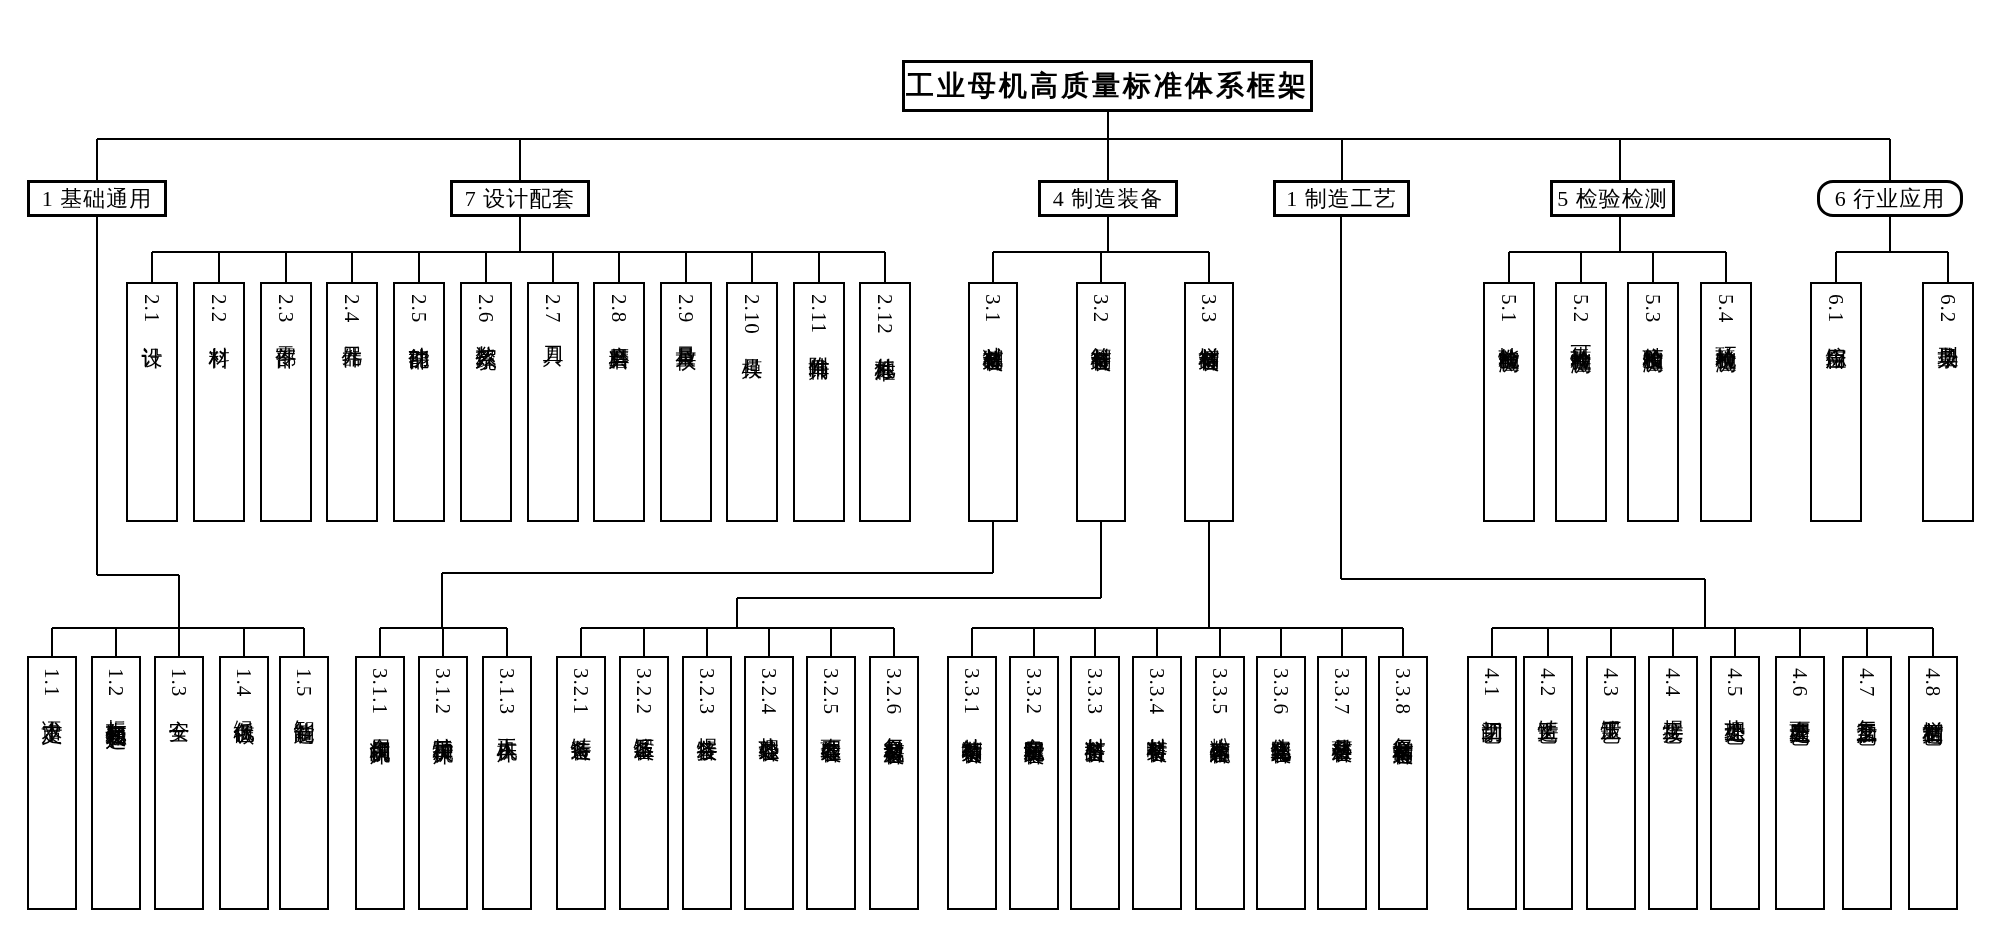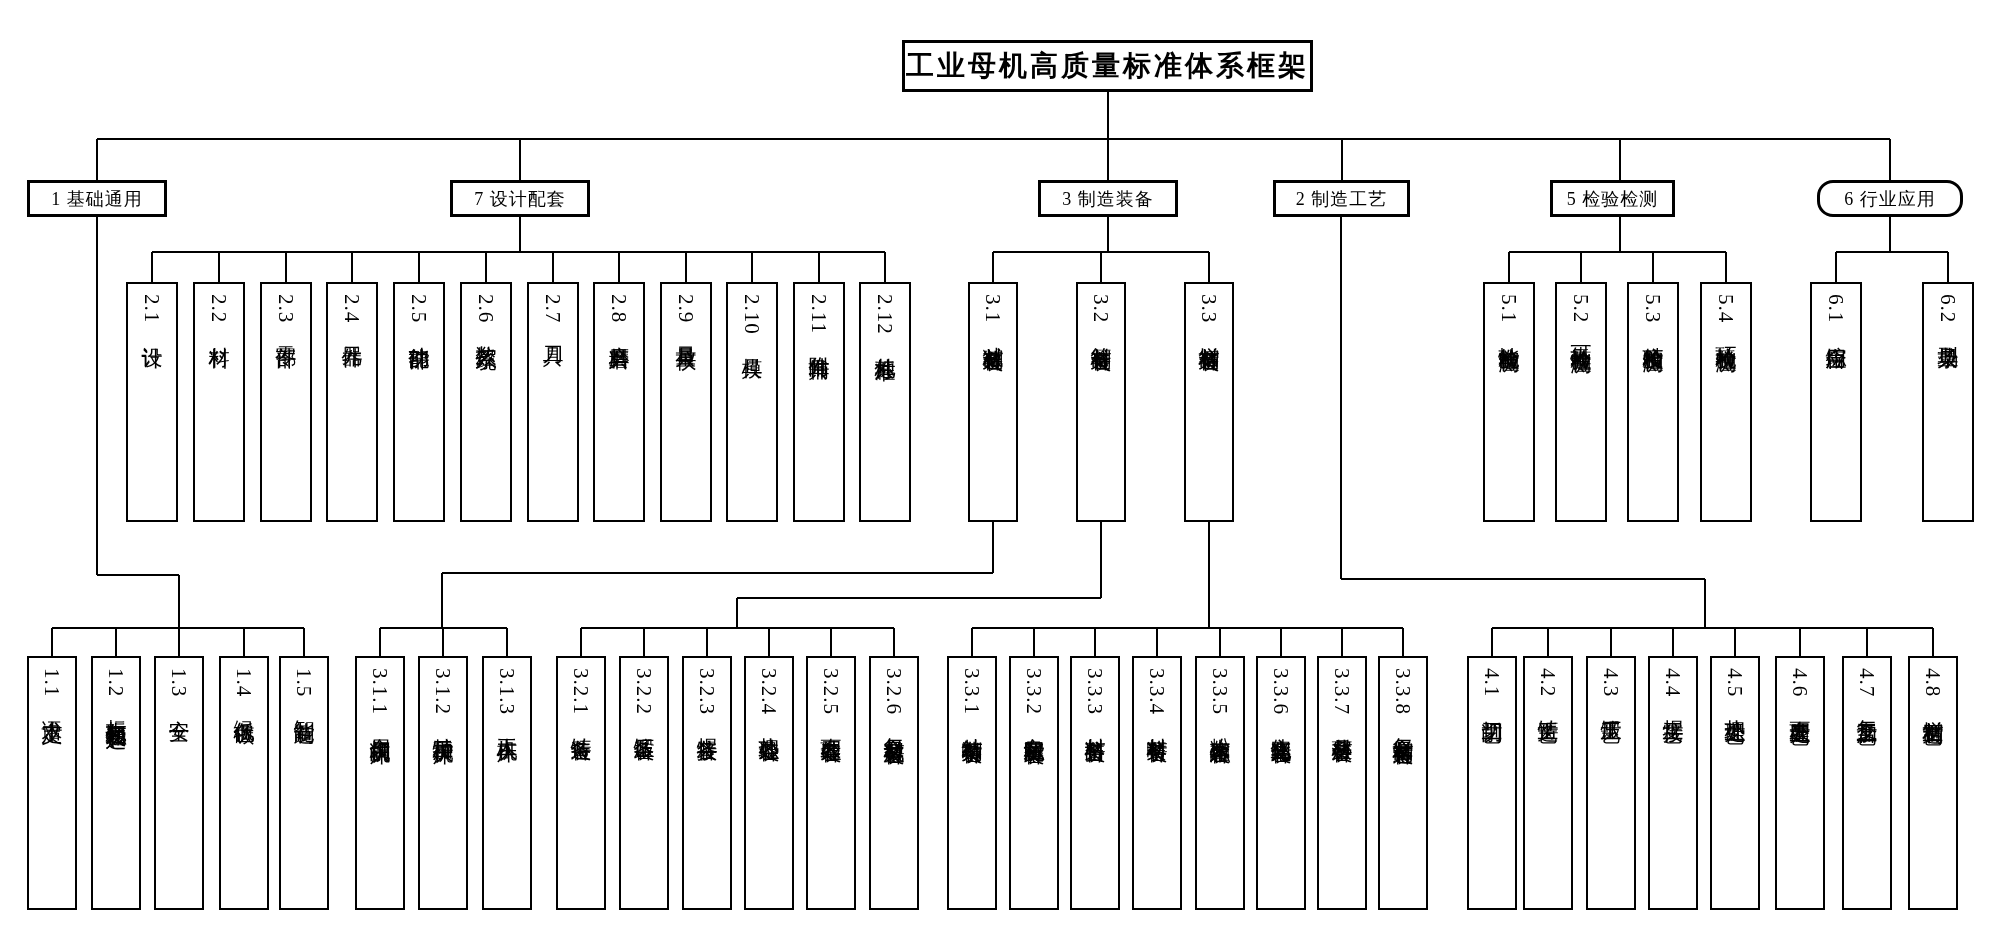--- a/index.html
+++ b/index.html
@@ -13,22 +13,22 @@
   }
   svg.wires{position:absolute;left:0;top:0;width:2000px;height:929px;}
   .hbox{
     position:absolute;
     box-sizing:border-box;
     border:3px solid #000;
     background:#fff;
     display:flex;align-items:center;justify-content:center;
     white-space:nowrap;
   }
-  .hbox.title{font-size:28px;letter-spacing:3px;font-weight:600;}
-  .hbox.l1{font-size:18px;letter-spacing:1px;text-align:center;}
+  .hbox.title{font-size:28px;letter-spacing:3px;font-weight:600;margin-top:20px;}
+  .hbox.l1{font-size:22px;letter-spacing:1px;text-align:center;}
   .vbox{
     position:absolute;
     box-sizing:border-box;
     border:2px solid #000;
     background:#fff;
     display:flex;justify-content:center;align-items:flex-start;
     padding-top:10px;
   }
   .vbox span{
     writing-mode:vertical-rl;
@@ -187,21 +187,21 @@
       <div class="vbox" style="left: 726px; top: 282px; width: 52px; height: 240px;">
         <span>2.10 模具</span>
       </div>
       <div class="vbox" style="left: 793px; top: 282px; width: 52px; height: 240px;">
         <span>2.11 附件辅具</span>
       </div>
       <div class="vbox" style="left: 859px; top: 282px; width: 52px; height: 240px;">
         <span>2.12 其他标准</span>
       </div>
       <div class="hbox l1" style="left: 1038px; top: 180px; width: 140px; height: 37px;">
-        <span>3 制造装备</span>
+        <span>4 制造装备</span>
       </div>
       <div class="vbox" style="left: 968px; top: 282px; width: 50px; height: 240px;">
         <span>3.1 减材制造装备</span>
       </div>
       <div class="vbox" style="left: 355px; top: 656px; width: 50px; height: 254px;">
         <span>3.1.1 金属切削机床</span>
       </div>
       <div class="vbox" style="left: 418px; top: 656px; width: 50px; height: 254px;">
         <span>3.1.2 特种加工机床</span>
       </div>
@@ -250,21 +250,21 @@
       <div class="vbox" style="left: 1256px; top: 656px; width: 50px; height: 254px;">
         <span>3.3.6 立体光固化装备</span>
       </div>
       <div class="vbox" style="left: 1317px; top: 656px; width: 50px; height: 254px;">
         <span>3.3.7 薄材叠层装备</span>
       </div>
       <div class="vbox" style="left: 1378px; top: 656px; width: 50px; height: 254px;">
         <span>3.3.8 复合增材制造装备</span>
       </div>
       <div class="hbox l1" style="left: 1273px; top: 180px; width: 137px; height: 37px;">
-        <span>2 制造工艺</span>
+        <span>1 制造工艺</span>
       </div>
       <div class="vbox" style="left: 1467px; top: 656px; width: 50px; height: 254px;">
         <span>4.1 切削工艺</span>
       </div>
       <div class="vbox" style="left: 1523px; top: 656px; width: 50px; height: 254px;">
         <span>4.2 铸造工艺</span>
       </div>
       <div class="vbox" style="left: 1586px; top: 656px; width: 50px; height: 254px;">
         <span>4.3 锻压工艺</span>
       </div>

